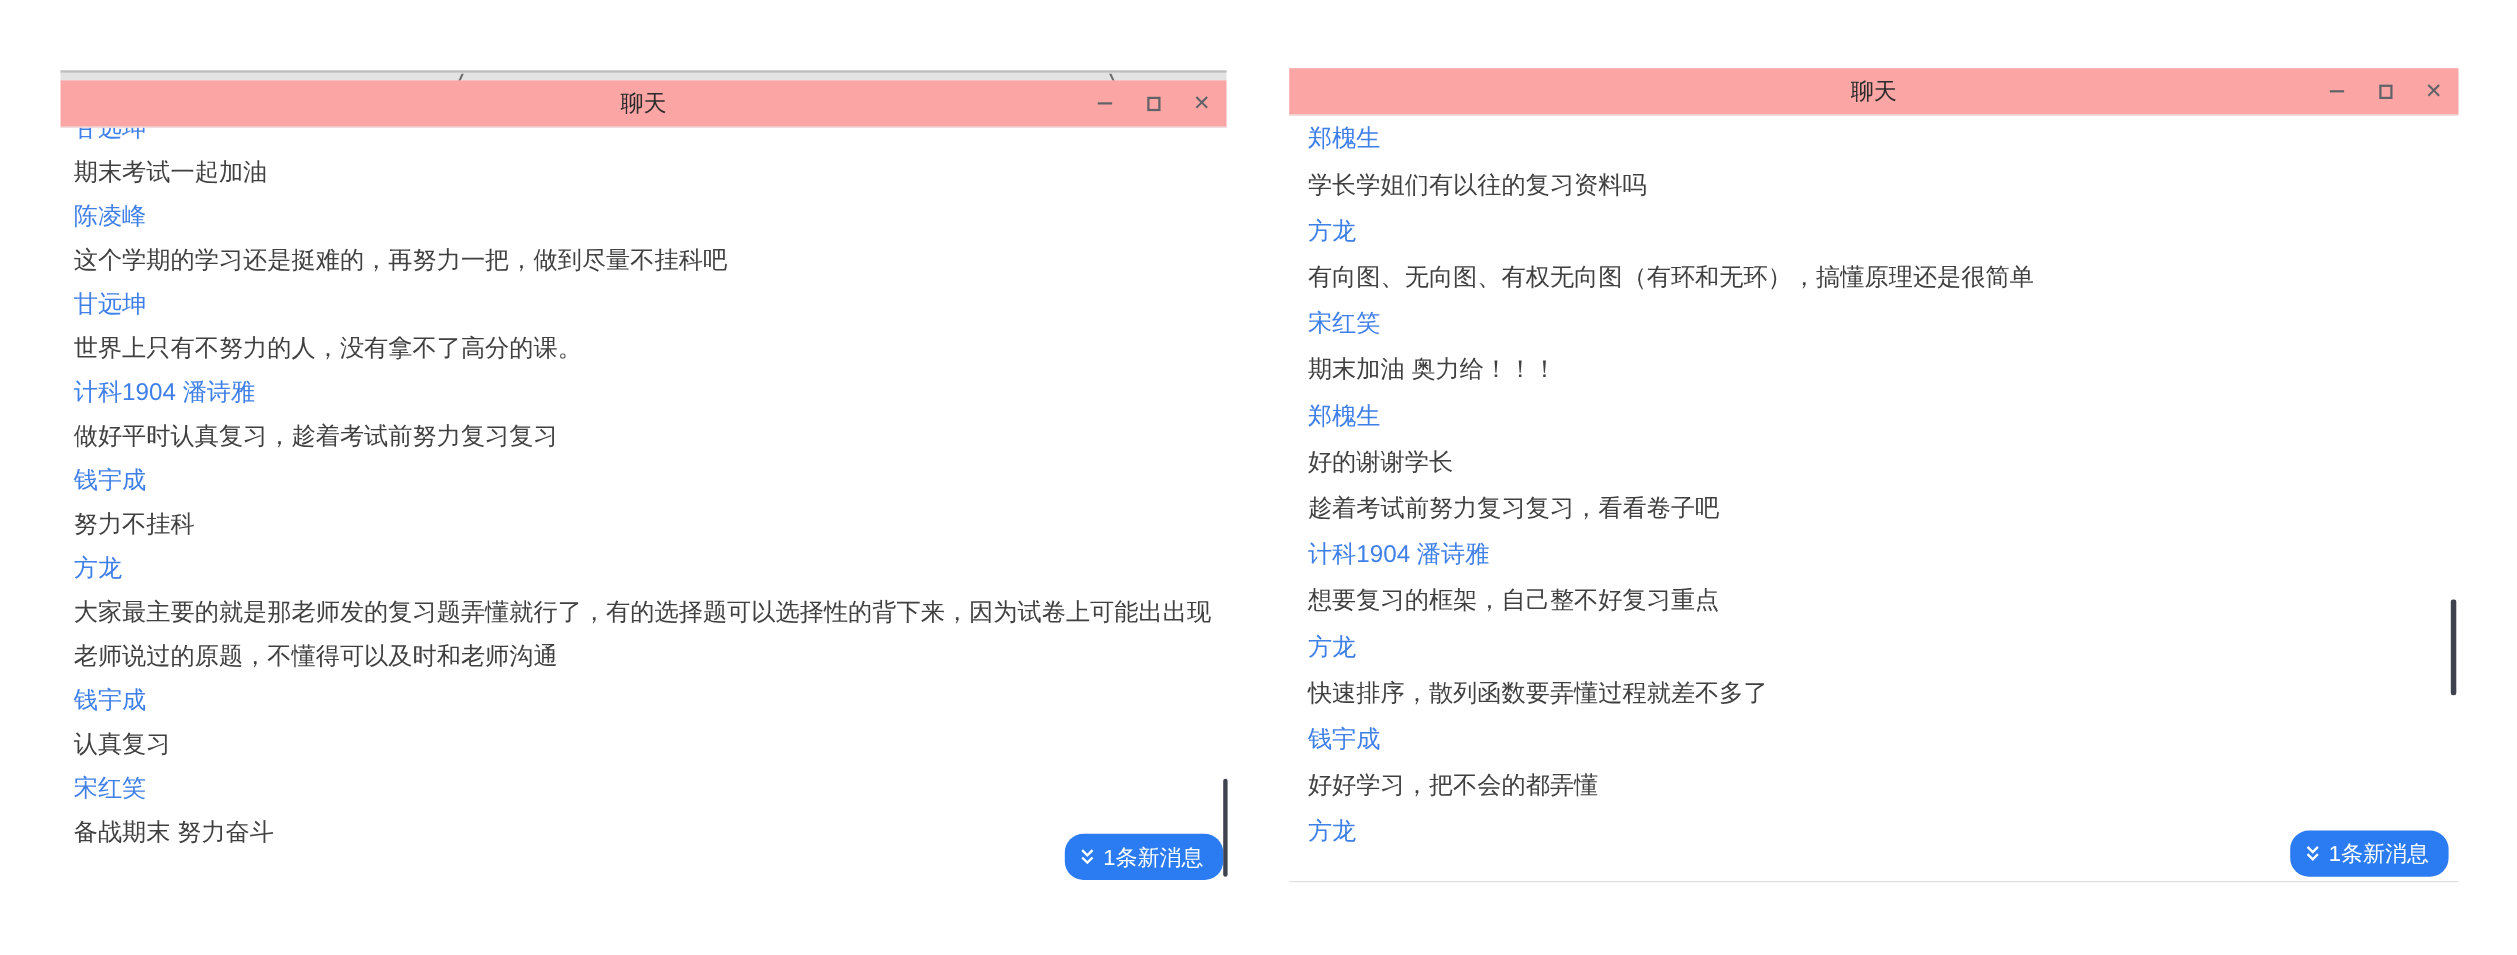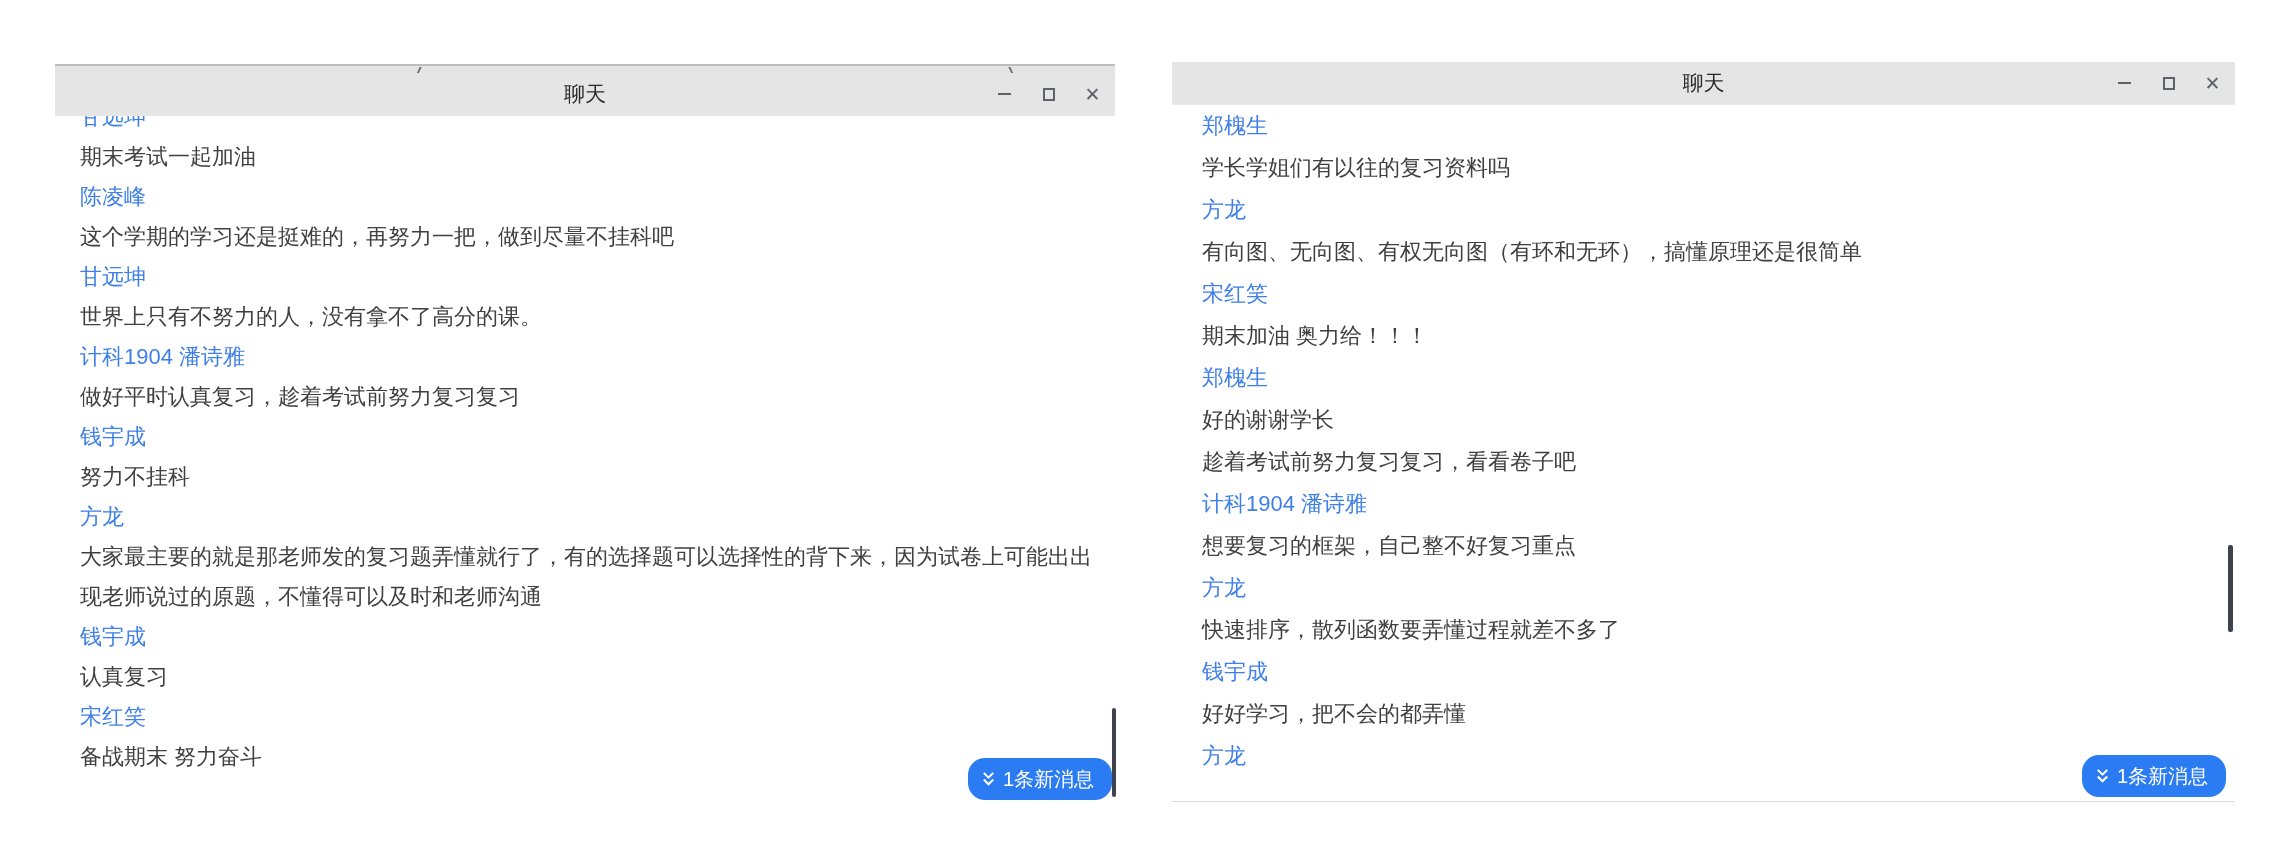--- a/index.html
+++ b/index.html
@@ -13,35 +13,35 @@
   .win-right { left:1172px; top:62px; width:1063px; height:740px; border-bottom:1px solid #dcdcdc; }
 
   .top-strip {
     height:9px; background:#e3e3e3; border-top:2px solid #bdbdbd; position:relative;
   }
   .strip-mark { position:absolute; top:1px; width:2px; height:7px; background:#6a6a6a; }
   .strip-mark.m1 { left:363px; transform:skewX(-25deg); }
   .strip-mark.m2 { left:955px; transform:skewX(25deg); }
 
   .titlebar {
-    height:43px; background:#e5e5e5; border-bottom:1px solid #e9e9e9;
+    height:43px; background:#fca5a5; border-bottom:1px solid #e9e9e9;
     display:flex; align-items:center; justify-content:center; position:relative; z-index:3;
   }
   .title { font-size:21px; color:#2a2a2a; }
   .controls {
     position:absolute; right:14px; top:0; height:100%;
     display:flex; align-items:center; gap:27px;
   }
   .ctl { width:17px; height:17px; display:flex; align-items:center; justify-content:center; cursor:default; }
   .ico-min { width:13px; height:2px; background:#5f6368; }
   .ico-max { width:12px; height:13px; border:2px solid #5f6368; background:transparent; }
   .ico-close { font-size:19px; color:#5f6368; line-height:17px; }
 
   .content {
-    position:absolute; left:17px; right:0; bottom:0; overflow:hidden; z-index:1;
+    position:absolute; left:4px; right:0; bottom:0; overflow:hidden; z-index:1;
   }
   .win-left  .content { top:52px; padding-left:8px;  padding-right:8px; }
   .win-right .content { top:43px; padding-left:13px; padding-right:10px; }
 
   .row { font-size:22px; white-space:normal; }
   .win-left  .row { line-height:40px; min-height:40px; }
   .win-right .row { line-height:42px; min-height:42px; }
   .row.name { color:#3e7fe8; }
   .row.msg  { color:#404040; }
   .win-left .row.clipped { margin-top:-19px; }

